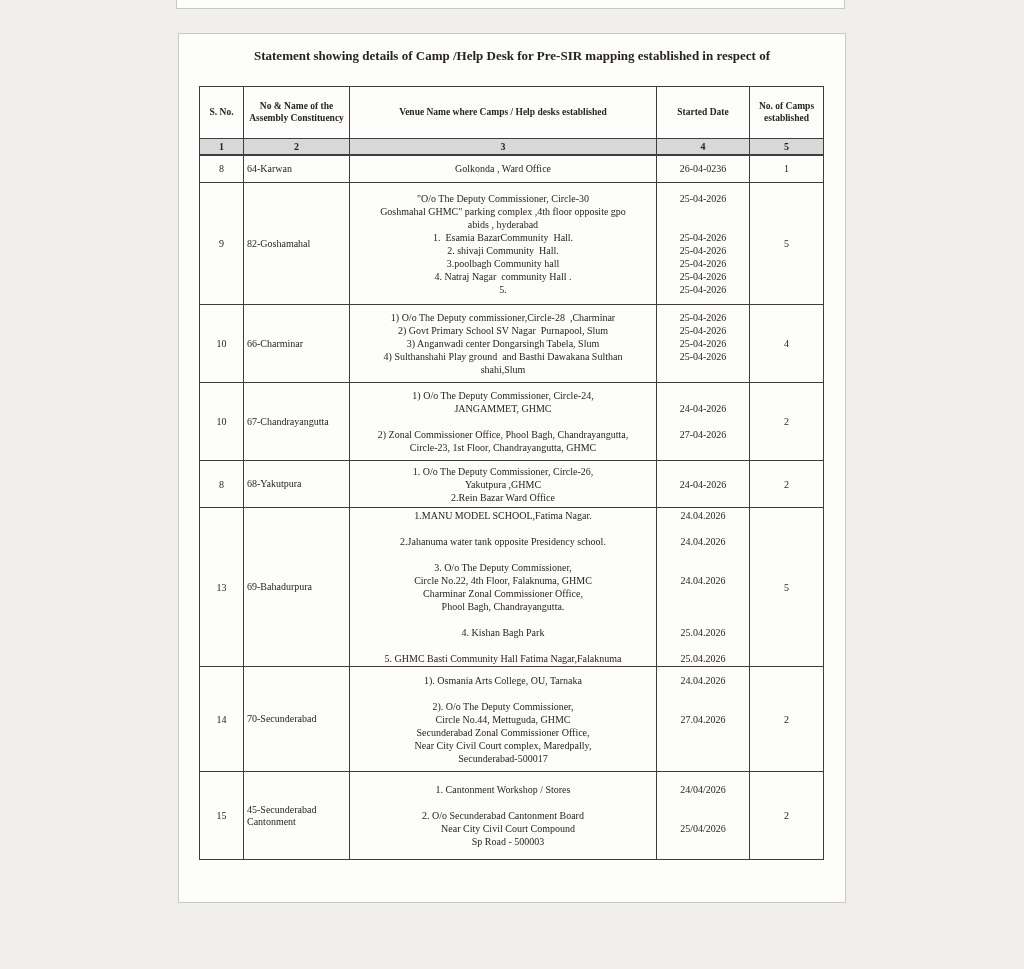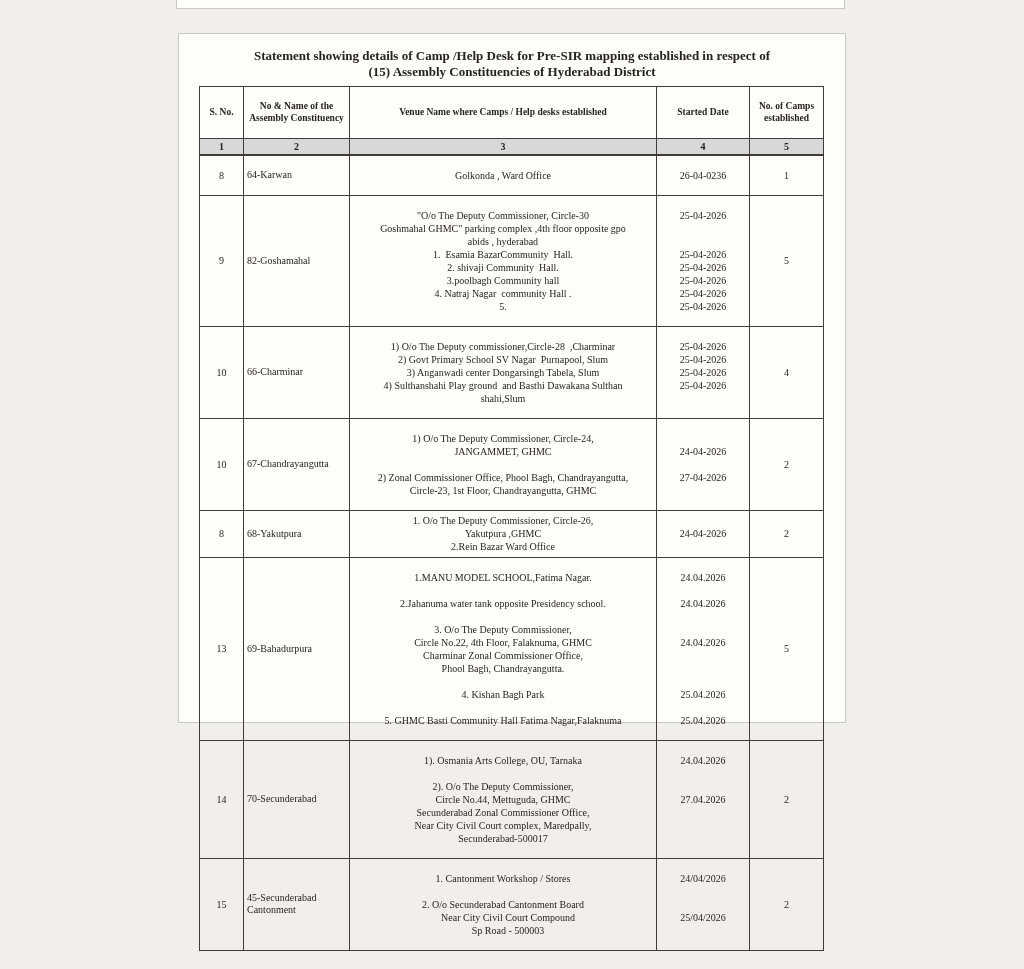--- a/index.html
+++ b/index.html
@@ -18,21 +18,21 @@
   .prev-page {
     position: absolute; left: 176px; top: -8px;
     width: 669px; height: 17px;
     background: #fdfdfc;
     border: 1px solid #c9c7c3;
   }
 
   
   .page {
     position: absolute; left: 178px; top: 33px;
-    width: 668px; height: 690px;
+    width: 668px; height: 870px;
     background: #fdfdfc;
     border: 1px solid #c9c7c3;
   }
 
   .title {
     margin-top: 14px;
     text-align: center;
     font-weight: bold;
     font-size: 13px;
     line-height: 16px;
@@ -73,21 +73,21 @@
     border-bottom-width: 2px;
   }
   .camps td.sno   { text-align: center; font-size: 10px; }
   .camps td.const { text-align: left; font-size: 10px; line-height: 12px; padding: 1px 2px 1px 3px; }
   .camps td.venue {
     text-align: center; font-size: 10px; line-height: 13px;
     padding: 1px 4px; white-space: pre-wrap;
   }
   .camps td.date  {
     text-align: center; font-size: 10px; line-height: 13px;
-    padding: 13px 2px; white-space: pre-line;
+    padding: 0 2px; white-space: pre-line;
   }
   .camps td.camps-n { text-align: center; font-size: 10px; }
 
   tr.r8  { height: 28px; }
   tr.r9  { height: 122px; }
   tr.r10 { height: 78px; }
   tr.r11 { height: 78px; }
   tr.r12 { height: 47px; }
   tr.r13 { height: 158px; }
   tr.r14 { height: 105px; }
@@ -97,21 +97,20 @@
 <body>
 
 <div class="viewer">
 
   <div class="prev-page"></div>
 
   <div class="page">
 
     <div class="title">
       <div>Statement showing details of Camp /Help Desk for Pre-SIR mapping established in respect of</div>
-      <div>(15) Assembly Constituencies of Hyderabad District</div>
     </div>
 
     <table class="camps">
       <colgroup>
         <col class="c1">
           <col class="c2">
           <col class="c3">
           <col class="c4">
           <col class="c5">
       </colgroup>

